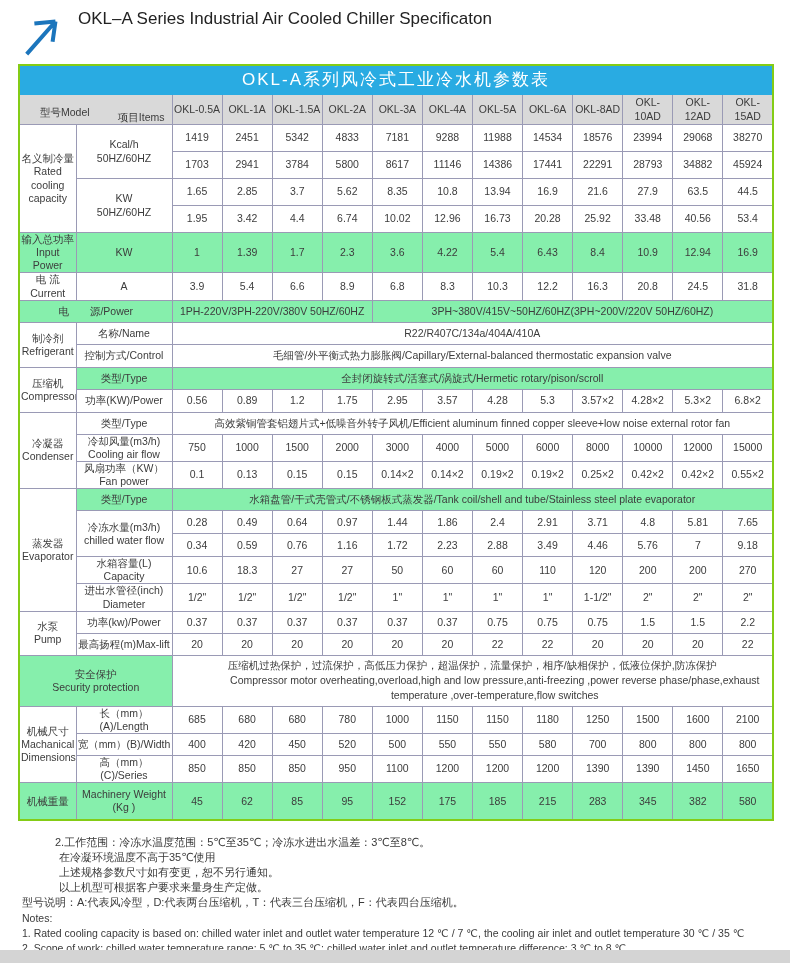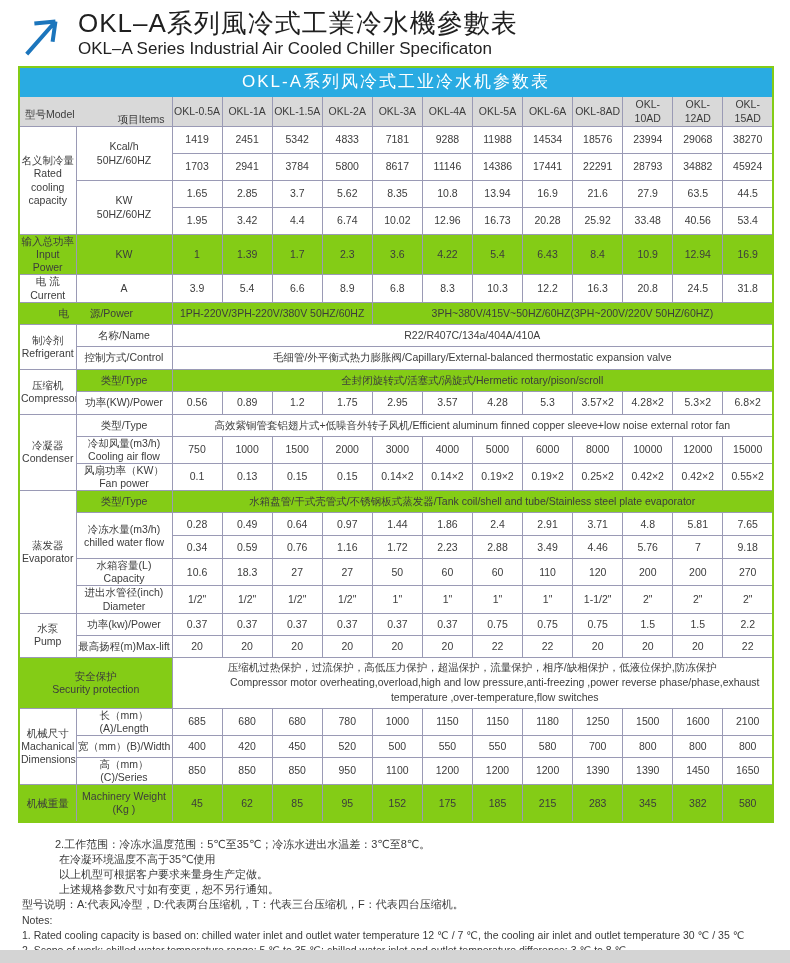--- a/index.html
+++ b/index.html
@@ -20,36 +20,36 @@
   table.spec { width:756px; border-collapse:collapse; table-layout:fixed;
                border:2px solid #84cc16; }
   table.spec td {
     border:1px solid #9a9ab5; font-size:10.5px; text-align:center;
     vertical-align:middle; padding:0 1px; line-height:1.25; color:#3c3c3c;
     overflow:hidden;
   }
   tr.banner td { background:#29abe2; color:#ffffff; font-size:17px;
                  height:28px; letter-spacing:2px; border:1px solid #29abe2; }
   tr.mh td { background:#d9d9d9; height:29px; font-size:10.5px; }
-  .g { background:#84cc16;margin-top:36px; }
+  .g { background:#86efac;margin-top:36px; }
   .lbl { white-space:pre-line; }
   .left { text-align:left; padding:2px 6px; }
   .r26 td { height:26px; }
   .r21 td { height:21px; }
   .r22 td { height:22px; }
   .sec td { height:50px; }
   .wt td { height:36px; }
 
   .corner { position:relative;
     background-color:#d9d9d9;
     background-image:linear-gradient(to bottom right,
       transparent calc(50% - 1px), #9a9ab5 calc(50% - 1px),
       #9a9ab5 calc(50% + 0px), transparent calc(50% + 1px));
   }
-  .corner .c-model { position:absolute; left:5px; bottom:5px; }
+  .corner .c-model { position:absolute; left:20px; bottom:5px; }
   .corner .c-items { position:absolute; right:7px; top:16px; }
 
   .sec-zh { line-height:15px; }
   .sec-en { line-height:15px;padding-left:45px; }
 
   
   .notes { padding:14px 2px 0 4px; font-size:11px; color:#3a3a3a; }
   .notes div { line-height:15px; }
   .notes .en-block { margin-top:1px; font-size:10.5px; }
   .ind1 { padding-left:33px; }
@@ -63,21 +63,20 @@
 
 <div class="page">
 
   <div class="hdr">
     <div class="logo">
       <svg viewBox="0 0 48 50" width="46" height="48">
         <path d="M7 46 L37 12 M37 12 L15 14 M37 12 L34 33" fill="none" stroke="#1b75bc" stroke-width="4.2" stroke-linecap="butt"></path>
       </svg>
     </div>
     <div class="titles">
-      <div class="zh">OKL–A系列風冷式工業冷水機參數表</div>
       <div class="en">OKL–A Series Industrial Air Cooled Chiller Specificaton</div>
     </div>
   </div>
 
   <table class="spec">
     <colgroup>
       <col style="width:57px">
         <col style="width:96px">
     </colgroup>
 
@@ -461,22 +460,22 @@
           <td class="g">382</td>
           <td class="g">580</td>
         </tr>
   </tbody>
     </table>
 
   <div class="notes">
     <div class="zh-block">
       <div class="ind1">2.工作范围：冷冻水温度范围：5℃至35℃；冷冻水进出水温差：3℃至8℃。</div>
       <div class="ind2">在冷凝环境温度不高于35℃使用</div>
+      <div class="ind2">上述规格参数尺寸如有变更，恕不另行通知。</div>
       <div class="ind2">以上机型可根据客户要求来量身生产定做。</div>
-      <div class="ind2">上述规格参数尺寸如有变更，恕不另行通知。</div>
       <div>型号说明：A:代表风冷型，D:代表两台压缩机，T：代表三台压缩机，F：代表四台压缩机。</div>
     </div>
     <div class="en-block">
       <div>Notes:</div>
       <div>1. Rated cooling capacity is based on: chilled water inlet and outlet water temperature 12 ℃ / 7 ℃, the cooling air inlet and outlet temperature 30 ℃ / 35 ℃</div>
       <div>2. Scope of work: chilled water temperature range: 5 ℃ to 35 ℃; chilled water inlet and outlet temperature difference: 3 ℃ to 8 ℃.</div>
 
     </div>
   </div>
 

